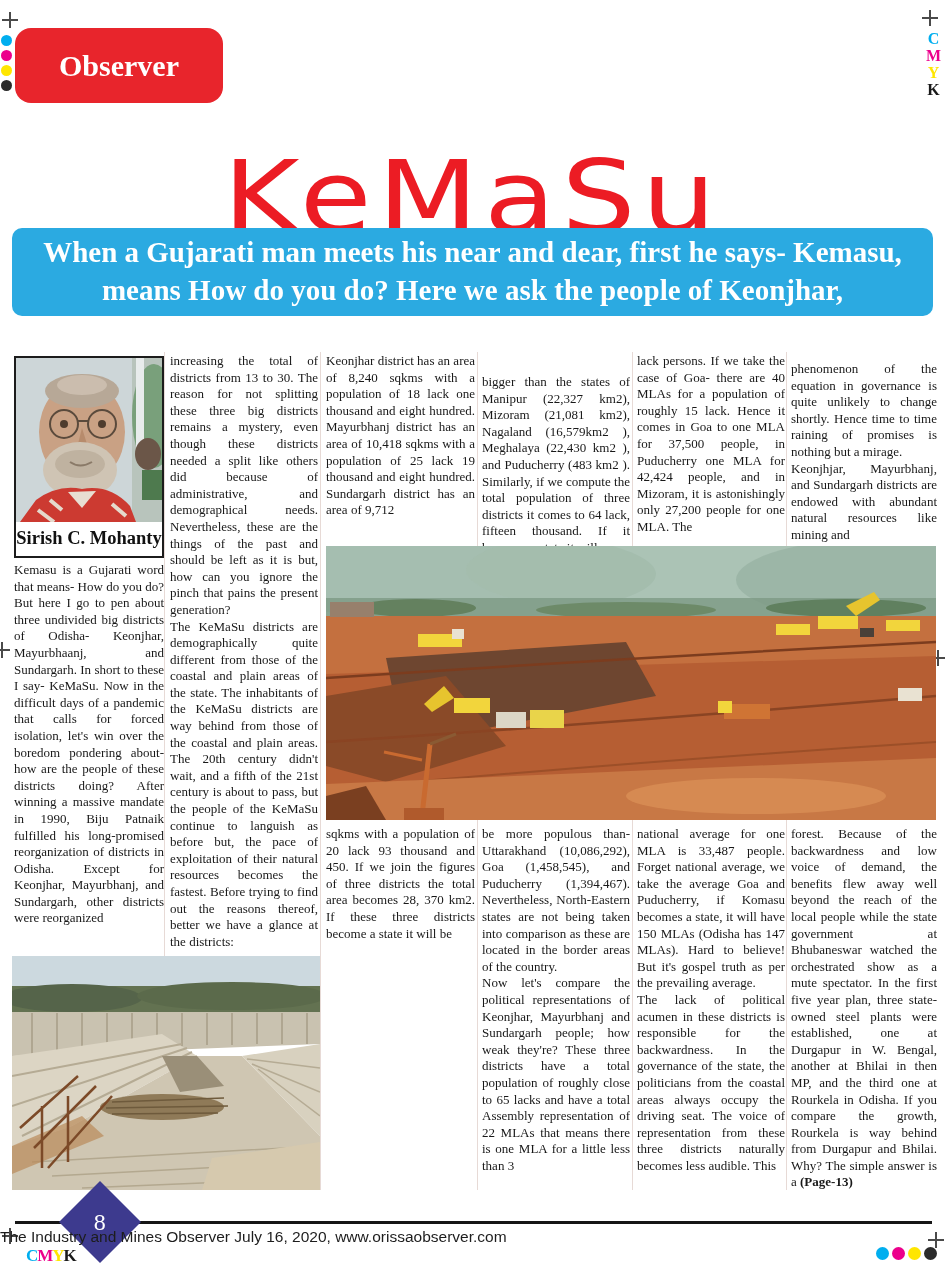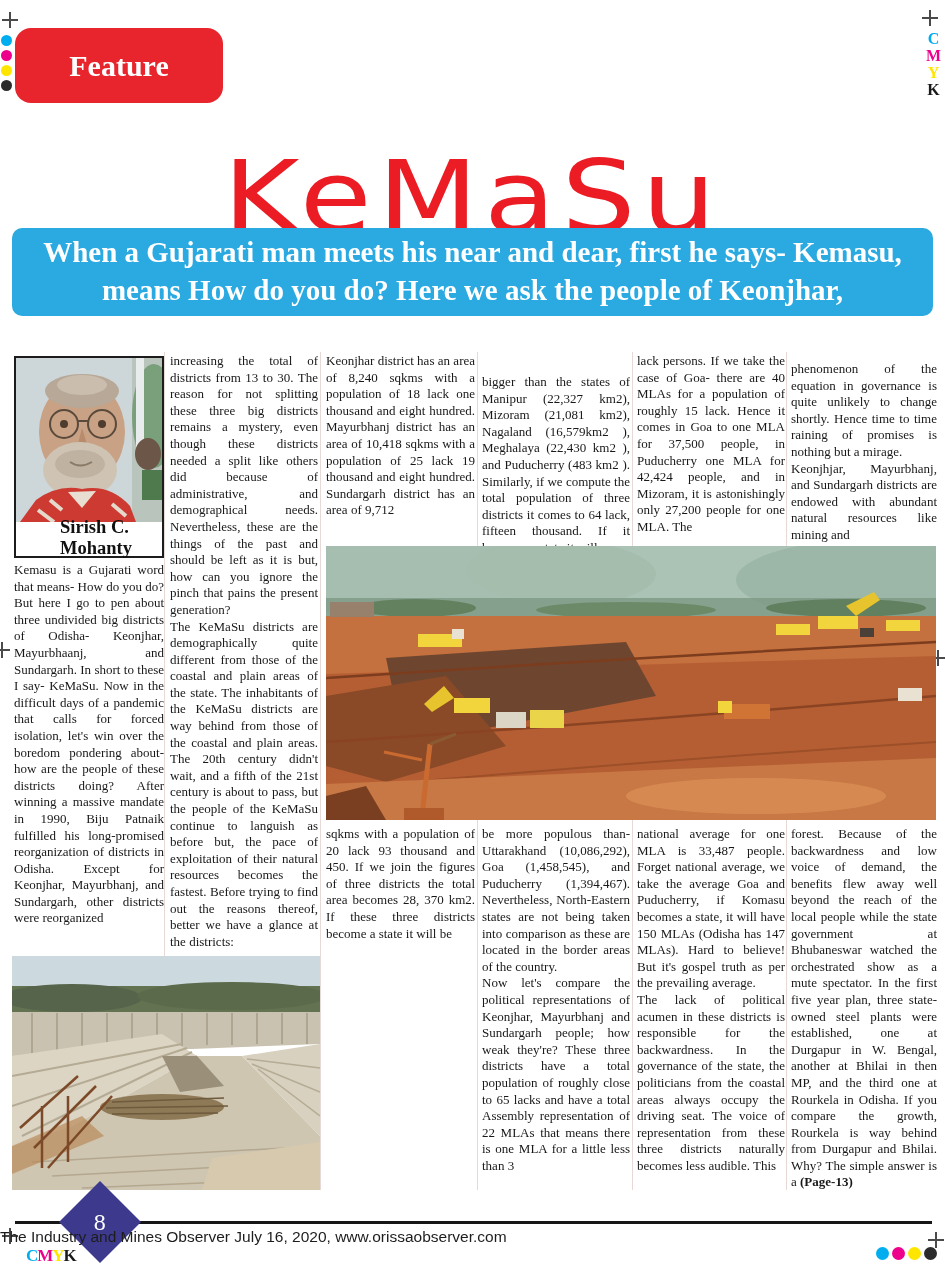--- a/index.html
+++ b/index.html
@@ -30,21 +30,21 @@
 
   
   .coltext { position:absolute; font-size:13px; line-height:16.6px; text-align:justify;
              color:#181818; white-space:pre-line; overflow:hidden; }
   .divider { position:absolute; top:352px; width:1px; height:838px; background:#e7dad6; }
 
   
   .author-box { position:absolute; left:14px; top:356px; width:150px; height:202px; border:2px solid #1c1c1c; background:#fff; }
   .author-box svg { display:block; width:146px; height:164px; }
   .author-caption { height:32px; display:flex; align-items:center; justify-content:center;
-                    font-weight:bold; font-size:18.5px; color:#111;padding-left:44px; }
+                    font-weight:bold; font-size:18.5px; color:#111; }
 
   
   .photo { position:absolute; overflow:hidden; }
   .photo svg { display:block; }
 
   
   .footer-rule { position:absolute; left:15px; top:1221px; width:917px; height:3px; background:#161616; }
   .footer-diamond { position:absolute; left:71px; top:1193px; width:58px; height:58px; background:#3D3A8E;
                     transform:rotate(45deg); display:flex; align-items:center; justify-content:center; }
   .footer-diamond span { transform:rotate(-45deg); color:#fff; font-size:24px; font-family:"Liberation Serif", serif; }
@@ -71,21 +71,21 @@
   <div class="dot c-blk" style="left:1px; top:80px;"></div>
 
   <div class="cmyk-col">
     <span class="t-cyan">C</span>
     <span class="t-mag">M</span>
     <span class="t-yel">Y</span>
     <span class="t-blk">K</span>
   </div>
 
   <div class="feature-btn">
-    <span>Feature</span>
+    <span>Observer</span>
   </div>
 
   <div class="main-title">
     <span>KeMaSu</span>
   </div>
 
   <div class="banner">When a Gujarati man meets his near and dear, first he says- Kemasu,
 means How do you do? Here we ask the people of Keonjhar,
 Mayurbhanj, and Sundargarh districts- How do you do?</div>
 

